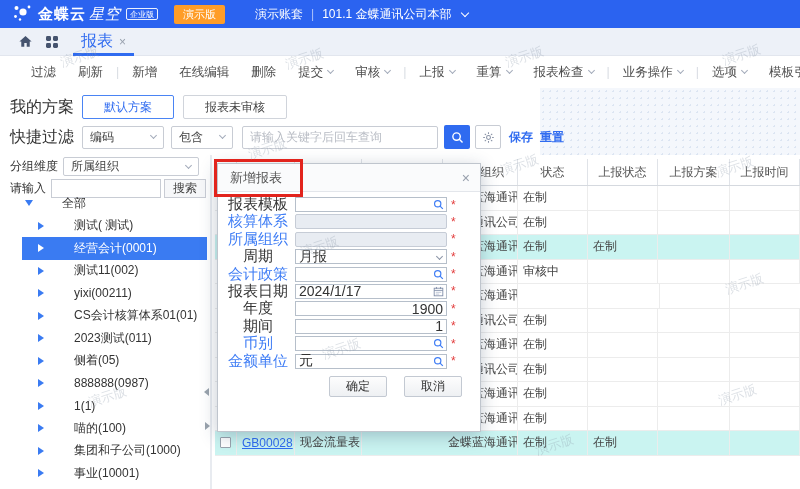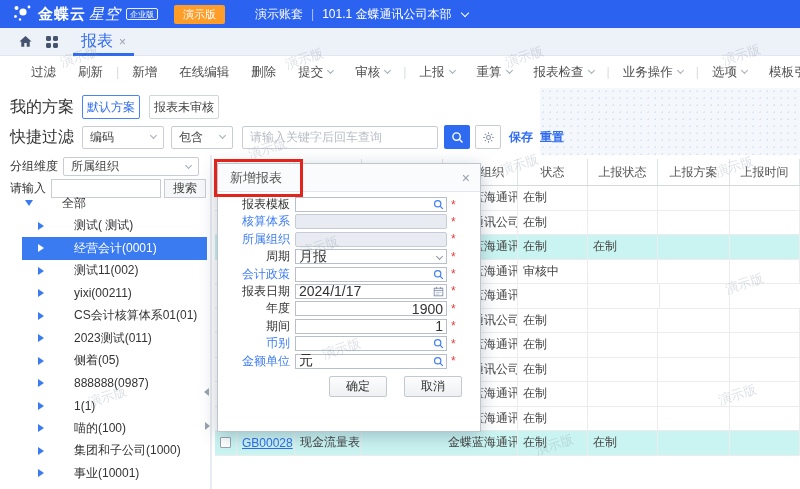--- a/index.html
+++ b/index.html
@@ -40,21 +40,21 @@
   .tb-sep { color:#d9dde3; padding:0 2px; }
   .chev { display:inline-block; width:5px; height:5px; border-right:1.2px solid #a3abba;
     border-bottom:1.2px solid #a3abba; transform:rotate(45deg); margin-left:5px; margin-top:-3px; }
 
   
   .filter-area { left:0; top:88px; width:800px; height:67px; background:#fff; }
   .dotted { position:absolute; left:540px; top:0; width:260px; height:67px; background:#f4f7fc;
     background-image:radial-gradient(#dce5f2 1px, transparent 1px); background-size:7px 7px; }
   .frow1 { position:absolute; left:10px; top:7px; display:flex; align-items:center; }
   .flabel { font-size:16px; color:#333; margin-right:8px; }
-  .plan-btn { height:24px; padding:0 4px; font-size:12px; background:#fff;
+  .plan-btn { height:24px; padding:0 21px; font-size:12px; background:#fff;
     border:1px solid #d0d4db; color:#444; border-radius:2px; margin-right:9px; cursor:pointer;}
   .plan-btn.active { border-color:#4a84f4; color:#2f6bf0; }
   .frow2 { position:absolute; left:10px; top:37px; display:flex; align-items:center; }
   .sel { position:relative; height:23px; border:1px solid #c8ccd4; background:#fff; font-size:12px;
     color:#444; display:flex; align-items:center; padding:0 18px 0 7px; border-radius:2px; cursor:pointer;}
   .sel .chev { position:absolute; right:7px; }
   .qinput { height:23px; border:1px solid #c8ccd4; border-radius:2px; font-size:12px; padding:0 7px;
     color:#444; font-family:inherit; }
   .qinput::placeholder { color:#b8bcc4; }
   .icon-btn { height:24px; width:26px; display:flex; align-items:center; justify-content:center;
@@ -103,21 +103,21 @@
 
   
   .modal { left:217px; top:163px; width:264px; height:269px; background:#fff;
     border:1px solid #bfc5cd; box-shadow:0 4px 16px rgba(40,60,90,.28); z-index:100; }
   .modal-head { height:28px; background:#fafbfc; border-bottom:1px solid #e3e6eb;
     display:flex; align-items:center; padding:0 10px 0 12px; }
   .modal-title { font-size:13px; color:#555; flex:1; }
   .modal-close { color:#98a0ad; font-size:14px; cursor:pointer; }
   .modal-body { padding-top:5px; }
   .mrow { display:flex; align-items:center; height:15px; margin-bottom:2.4px; padding-left:8px; }
-  .mlabel { width:64px; text-align:right; margin-right:5px; font-size:12px; color:#333; white-space:nowrap;}
+  .mlabel { width:64px; text-align:center; margin-right:5px; font-size:15px; color:#333; white-space:nowrap;}
   .mlabel.blue { color:#3f7df5; }
   .minput { position:relative; width:152px; height:15px; border:1px solid #b6bfca; background:#fff;
     display:flex; align-items:center; padding:0 14px 0 3px; }
   .minput.noicon { padding-right:3px; }
   .minput.disabled { background:#e8ecf2; border-color:#c6ccd6; border-radius:2px;}
   .mval { flex:1; font-size:14px; color:#333; overflow:hidden; white-space:nowrap;}
   .mval.right { text-align:right; }
   .micon { position:absolute; right:2px; top:1px; display:flex; }
   .mchev { position:absolute; right:4px; top:4px; width:5px; height:5px;
     border-right:1.2px solid #8a93a6; border-bottom:1.2px solid #8a93a6; transform:rotate(45deg);}

